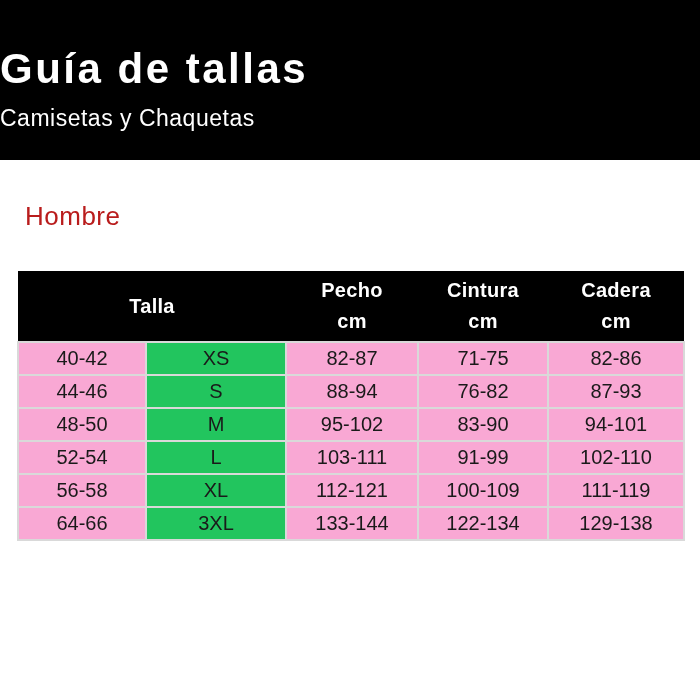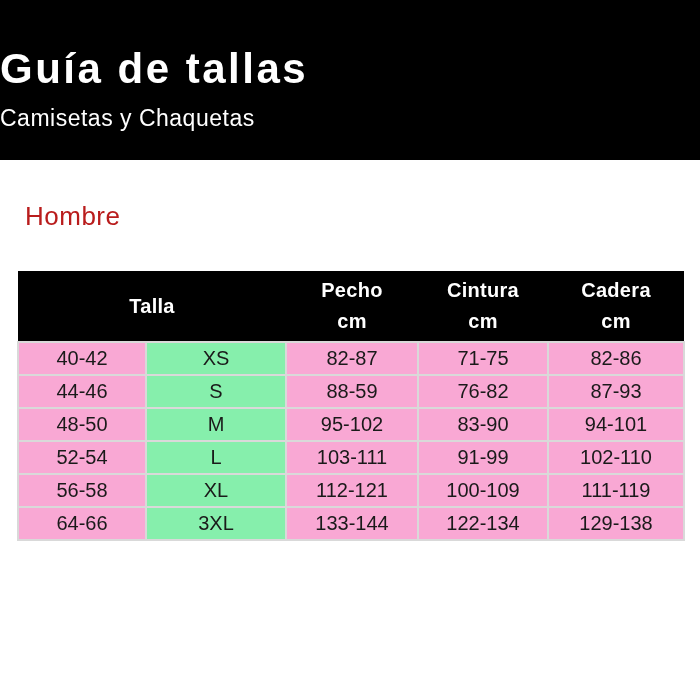--- a/index.html
+++ b/index.html
@@ -85,21 +85,21 @@
     border: 2px solid #d9d9d9;
     background: #f9a8d4;
     color: #1a1a1a;
     font-size: 20px;
     font-weight: 400;
     text-align: center;
     vertical-align: middle;
     padding: 0;
   }
   .size-table tbody td.size-col {
-    background: #86efac;
+    background: #22c55e;
   }
 </style>
 </head>
 <body>
 
 <div class="page">
 
   <div class="banner">
     <div class="banner-title">Guía de tallas</div>
     <div class="banner-subtitle">Camisetas y Chaquetas</div>
@@ -136,21 +136,21 @@
       <tr>
         <td>40-42</td>
         <td class="size-col">XS</td>
         <td>82-87</td>
         <td>71-75</td>
         <td>82-86</td>
       </tr>
       <tr>
         <td>44-46</td>
         <td class="size-col">S</td>
-        <td>88-59</td>
+        <td>88-94</td>
         <td>76-82</td>
         <td>87-93</td>
       </tr>
       <tr>
         <td>48-50</td>
         <td class="size-col">M</td>
         <td>95-102</td>
         <td>83-90</td>
         <td>94-101</td>
       </tr>

